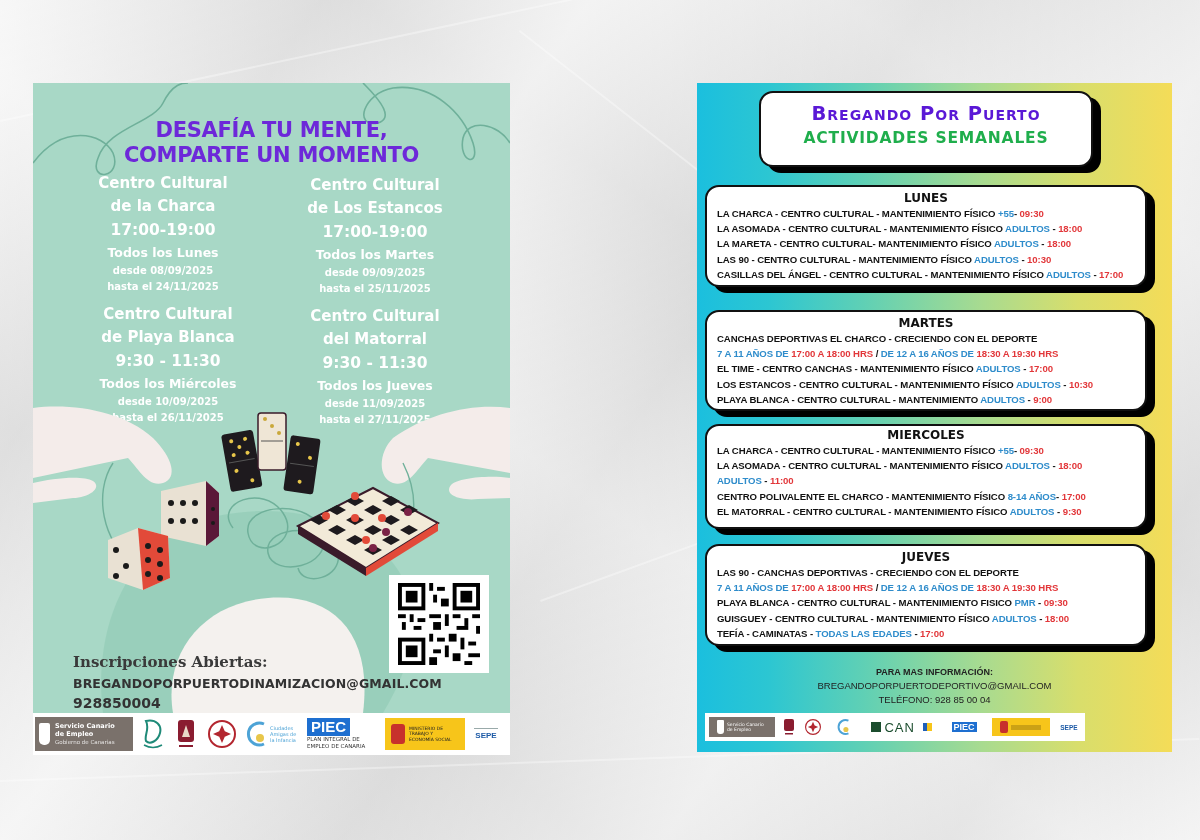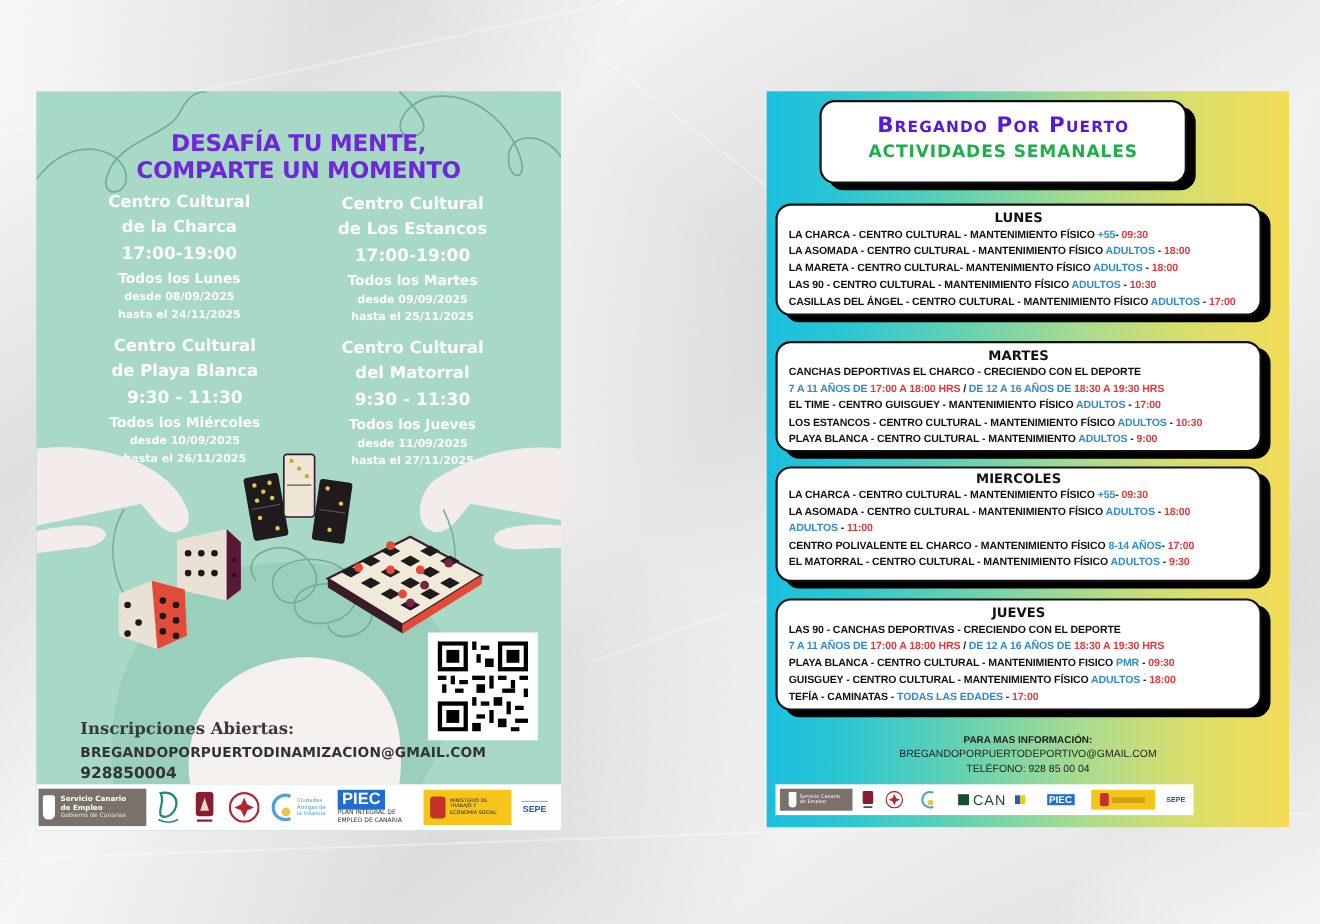--- a/index.html
+++ b/index.html
@@ -54,21 +54,21 @@
   
   .poster-right {
     position: absolute; left: 697px; top: 83px; width: 475px; height: 669px;
     background: linear-gradient(90deg, #1bbfde 0%, #2cc6d2 15%, #5fd0b5 35%, #a8db90 60%, #d8de6c 80%, #f4dc58 100%);
     overflow: hidden;
   }
   .pr-card {
     position: absolute; background: #fff; border: 2px solid #111; border-radius: 14px;
     box-shadow: 8px 6px 0 #000;
   }
-  .pr-header { left: 48px; top: 8px; width: 334px; height: 76px; text-align: center; }
+  .pr-header { left: 62px; top: 8px; width: 334px; height: 76px; text-align: center; }
   .pr-h1 { color: #5a18d6; font-weight: bold; font-size: 19.5px; letter-spacing: 1px; margin-top: 9px; font-family: "DejaVu Sans", sans-serif; font-variant: small-caps; }
   .pr-h2 { color: #1fae4c; font-weight: bold; font-size: 15.5px; letter-spacing: 0.8px; margin-top: 4px; font-family: "DejaVu Sans", sans-serif; }
   .day-card { left: 8px; width: 442px; padding: 4px 0 16px 10px; }
   .day-title { text-align: center; font-weight: bold; font-size: 12px; color: #111; line-height: 15px; margin-right: 10px; }
   .row { font-family: "Liberation Sans", sans-serif; font-weight: bold; font-size: 9.6px; line-height: 15.2px; color: #111; white-space: nowrap; letter-spacing: -0.1px; }
   .blue { color: #2e8ccb; }
   .red { color: #e2373a; }
   .pr-info { position: absolute; left: 0; width: 475px; text-align: center; top: 583px; font-family: "Liberation Sans", sans-serif; color: #222; }
   .pr-info .t { font-weight: bold; font-size: 9px; line-height: 13px; }
   .pr-info .s { font-size: 9.5px; line-height: 14px; }
@@ -347,21 +347,21 @@
         <div class="row"><span>LAS 90 - CENTRO CULTURAL - MANTENIMIENTO FÍSICO </span><span class="blue">ADULTOS</span><span> - </span><span class="red">10:30</span></div>
         <div class="row"><span>CASILLAS DEL ÁNGEL - CENTRO CULTURAL - MANTENIMIENTO FÍSICO </span><span class="blue">ADULTOS</span><span> - </span><span class="red">17:00</span></div>
       </div>
   </div>
 
   <div class="pr-card day-card" style="top:227px;height:101px;">
     <div class="day-title">MARTES</div>
     <div class="rows">
         <div class="row"><span>CANCHAS DEPORTIVAS EL CHARCO - CRECIENDO CON EL DEPORTE</span></div>
         <div class="row"><span class="blue">7 A 11 AÑOS DE </span><span class="red">17:00 A 18:00 HRS</span><span> / </span><span class="blue">DE 12 A 16 AÑOS DE </span><span class="red">18:30 A 19:30 HRS</span></div>
-        <div class="row"><span>EL TIME - CENTRO GUISGUEY - MANTENIMIENTO FÍSICO </span><span class="blue">ADULTOS</span><span> - </span><span class="red">17:00</span></div>
+        <div class="row"><span>EL TIME - CENTRO CANCHAS - MANTENIMIENTO FÍSICO </span><span class="blue">ADULTOS</span><span> - </span><span class="red">17:00</span></div>
         <div class="row"><span>LOS ESTANCOS - CENTRO CULTURAL - MANTENIMIENTO FÍSICO </span><span class="blue">ADULTOS</span><span> - </span><span class="red">10:30</span></div>
         <div class="row"><span>PLAYA BLANCA - CENTRO CULTURAL - MANTENIMIENTO </span><span class="blue">ADULTOS</span><span> - </span><span class="red">9:00</span></div>
       </div>
   </div>
 
   <div class="pr-card day-card" style="top:341px;height:105px;padding-top:2px;">
     <div class="day-title">MIERCOLES</div>
     <div class="rows">
         <div class="row"><span>LA CHARCA - CENTRO CULTURAL - MANTENIMIENTO FÍSICO </span><span class="blue">+55</span><span>- </span><span class="red">09:30</span></div>
         <div class="row"><span>LA ASOMADA - CENTRO CULTURAL - MANTENIMIENTO FÍSICO </span><span class="blue">ADULTOS</span><span> - </span><span class="red">18:00</span></div>

